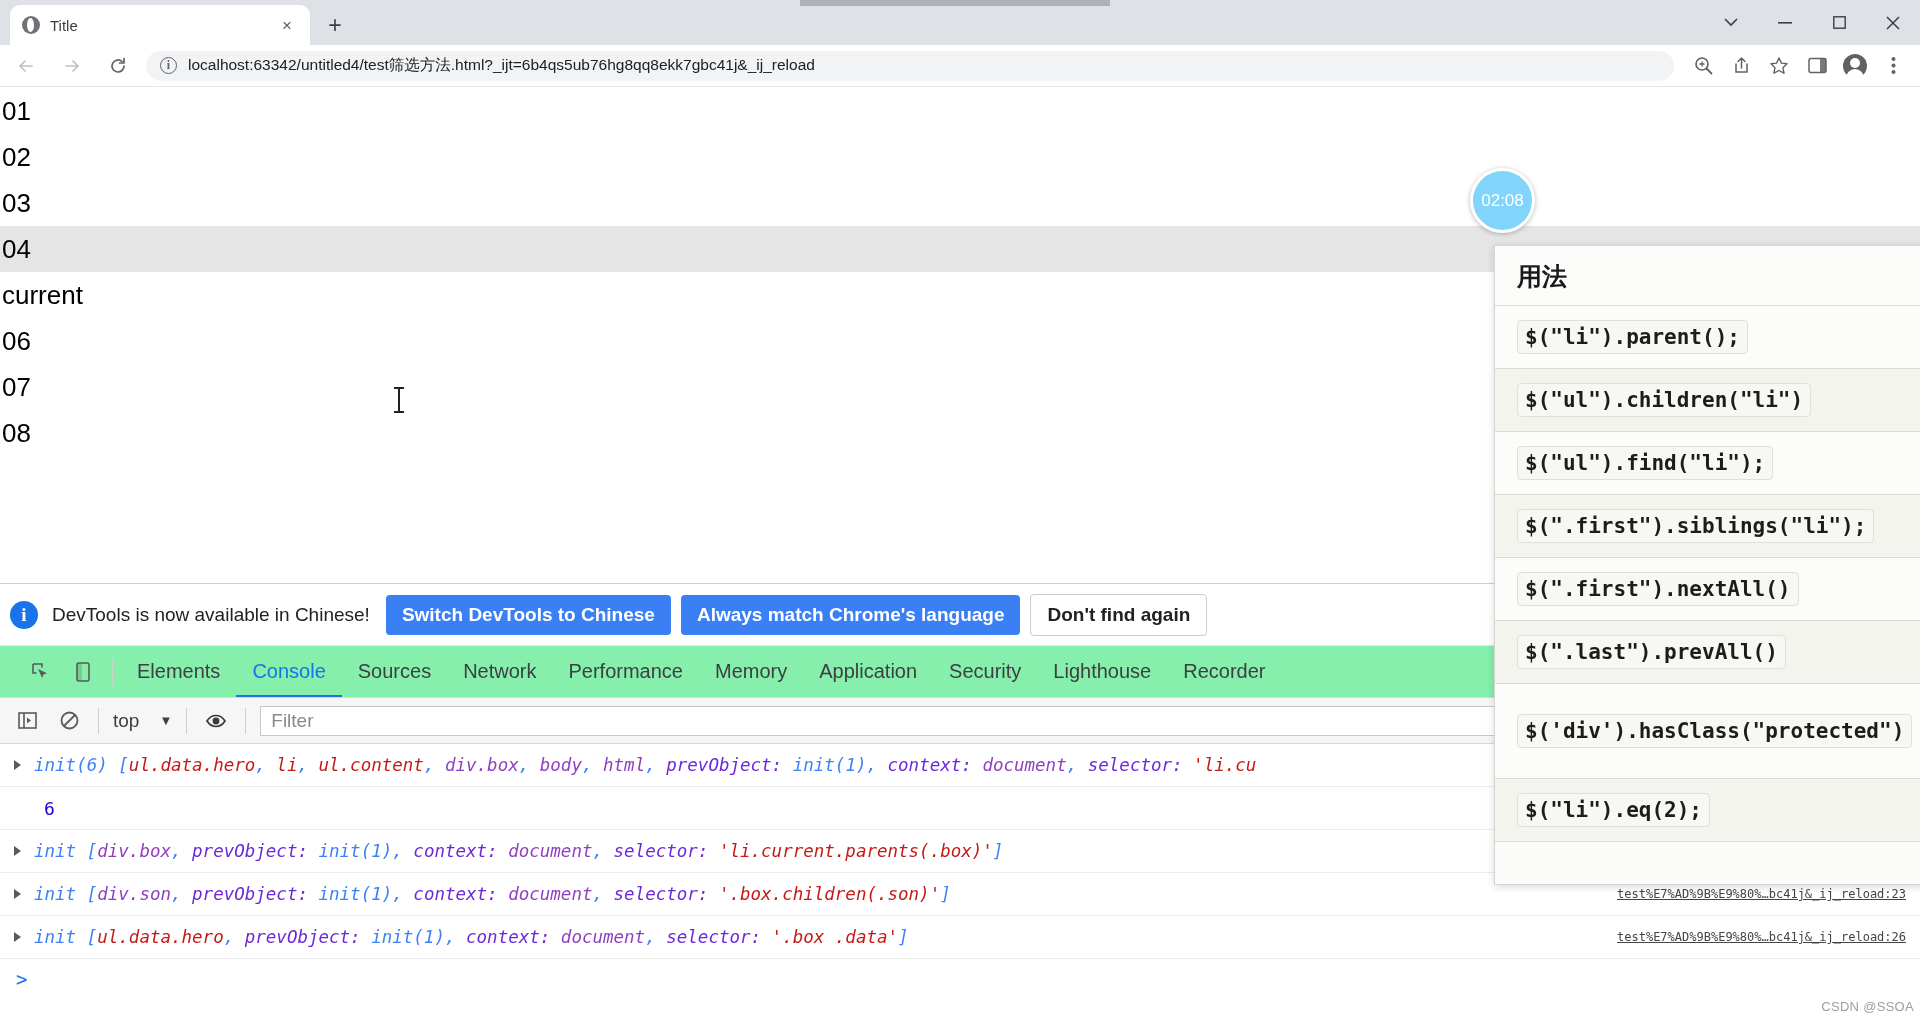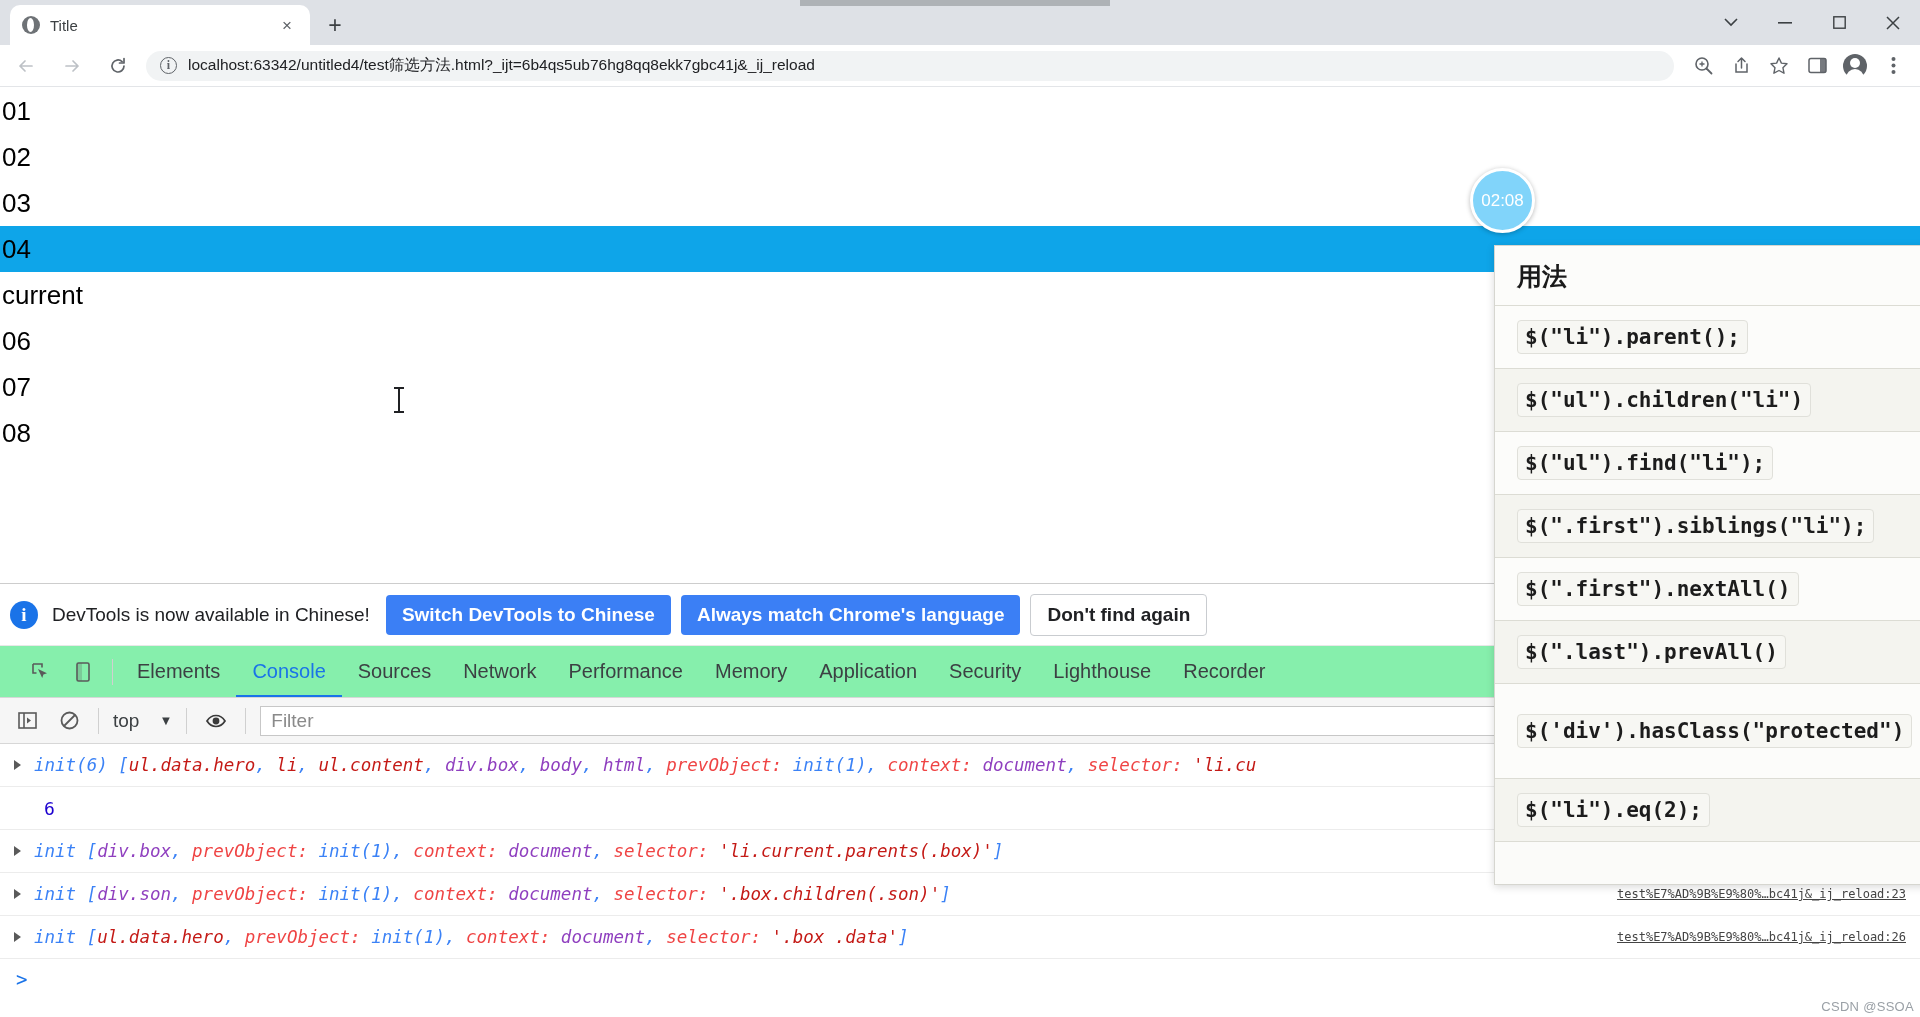--- a/index.html
+++ b/index.html
@@ -115,21 +115,21 @@
   
   .viewport {
     position: absolute; top: 88px; left: 0; width: 1920px; height: 495px;
     background: #ffffff; overflow: hidden;
   }
   .li-row {
     font-size: 26px; line-height: 46px;
     color: #000; font-family: "Liberation Sans", sans-serif;
     padding-left: 2px; height: 46px;
   }
-  .li-row.hl { background: #0ea5e9; width: 1920px; }
+  .li-row.hl { background: #e5e5e5; width: 1920px; }
   .caret-ibeam {
     position: absolute; left: 398px; top: 387px;
     width: 2px; height: 26px; background: #202124;
   }
   .caret-ibeam::before, .caret-ibeam::after {
     content:""; position:absolute; left:-4px; width:10px; height:2px; background:#202124;
   }
   .caret-ibeam::before { top:0; }
   .caret-ibeam::after { bottom:0; }
 
@@ -263,21 +263,21 @@
     border-top: 5px solid transparent; border-bottom: 5px solid transparent;
   }
   .src-link {
     position: absolute; right: 14px; top: 50%; transform: translateY(-50%);
     font-family: "DejaVu Sans Mono", monospace;
     font-size: 12px; color: #444; text-decoration: underline;
     font-style: normal; white-space: nowrap;
   }
   .tok-tag { color: #c41a16; }
   .tok-obj { color: #8f3fbf; }
-  .tok-kw  { color: #ef4444; }
+  .tok-kw  { color: #6d28d9; }
   .tok-str { color: #c41a16; text-align: center; }
   .tok-plain { color: #3b82f6; }
   .num-line {
     height: 43px; border-bottom: 1px solid #ececec;
     display:flex; align-items:center; padding-left: 44px;
     font-family: "DejaVu Sans Mono", monospace; font-size: 18px;
     color: #1c00cf; position: relative;
   }
   .prompt-row {
     height: 40px; display:flex; align-items:center; padding-left: 16px;

